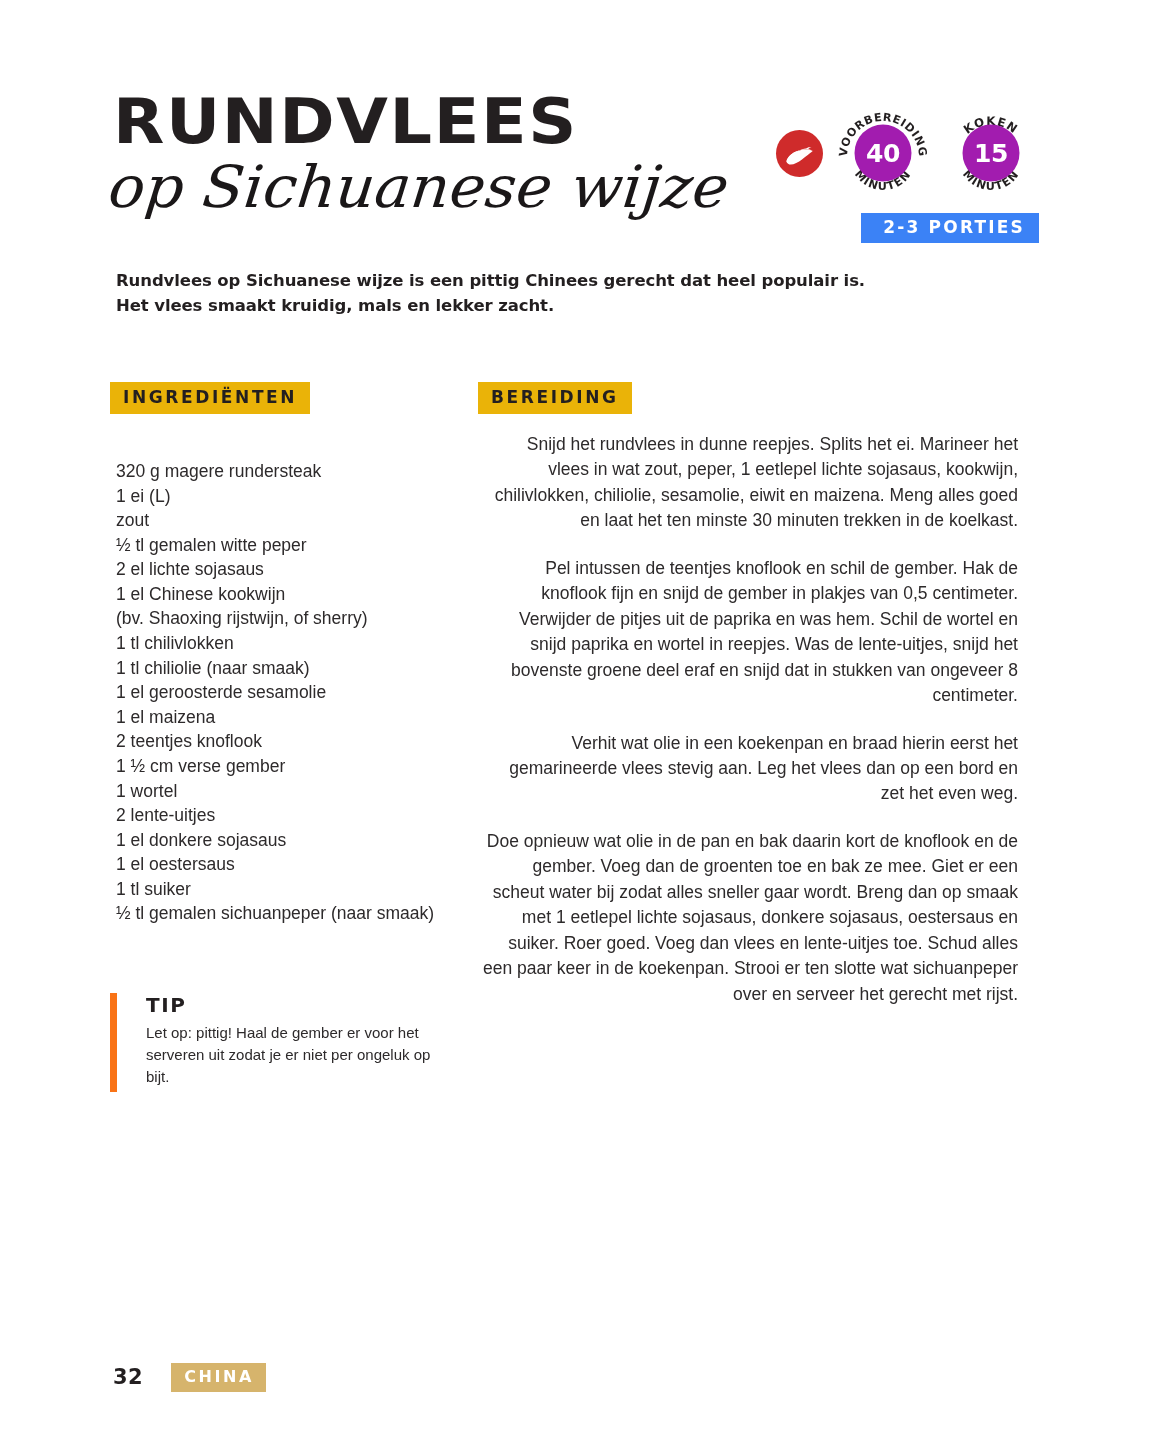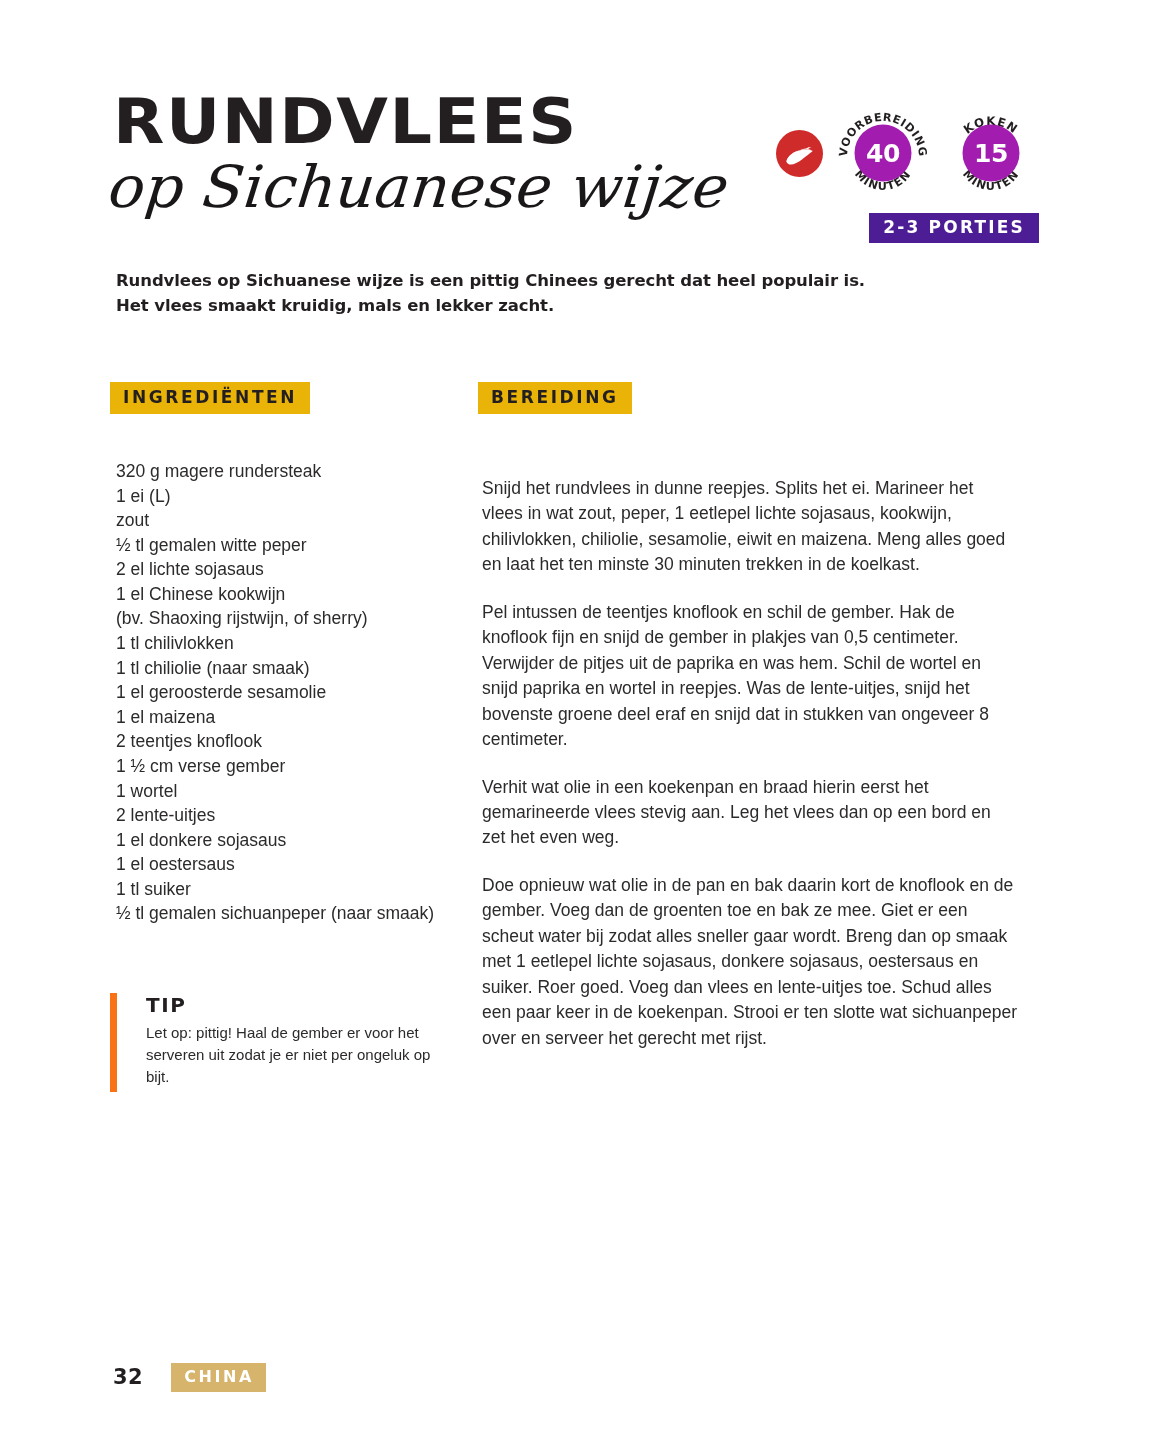--- a/index.html
+++ b/index.html
@@ -120,27 +120,27 @@
   .arc-svg text {
     font-family: "DejaVu Sans", sans-serif;
     font-weight: 700;
     fill: #231f20;
   }
 
   .portions-badge {
     position: absolute;
     right: 0;
     top: 121px;
-    background: #4c1d95;
+    background: #3b82f6;
     color: #ffffff;
     font-family: "DejaVu Sans", sans-serif;
     font-weight: 700;
     font-size: 17px;
     letter-spacing: 2.2px;
-    padding: 6px 14px 7px 14px;
+    padding: 6px 14px 7px 22px;
     line-height: 1;
     white-space: nowrap;
   }
 
   
   .intro {
     position: absolute;
     left: 116px;
     top: 268px;
     width: 760px;
@@ -183,25 +183,26 @@
     list-style: none;
     margin: 45px 0 0 0;
     padding: 0 0 0 6px;
     font-size: 17.5px;
     line-height: 1.405;
     color: #2d2a2b;
   }
   .ingredient-list li { margin: 0; }
 
   .method-body {
-    margin-top: 62px;
+    margin-top: 18px;
     padding-left: 4px;
     font-size: 17.5px;
     line-height: 1.455;
     color: #2d2a2b;
+    text-align: right;
   }
   .method-body p { margin: 0 0 22px 0; }
   .method-body p:last-child { margin-bottom: 0; }
 
   
   .tip-box {
     position: absolute;
     left: 110px;
     top: 993px;
     width: 340px;

